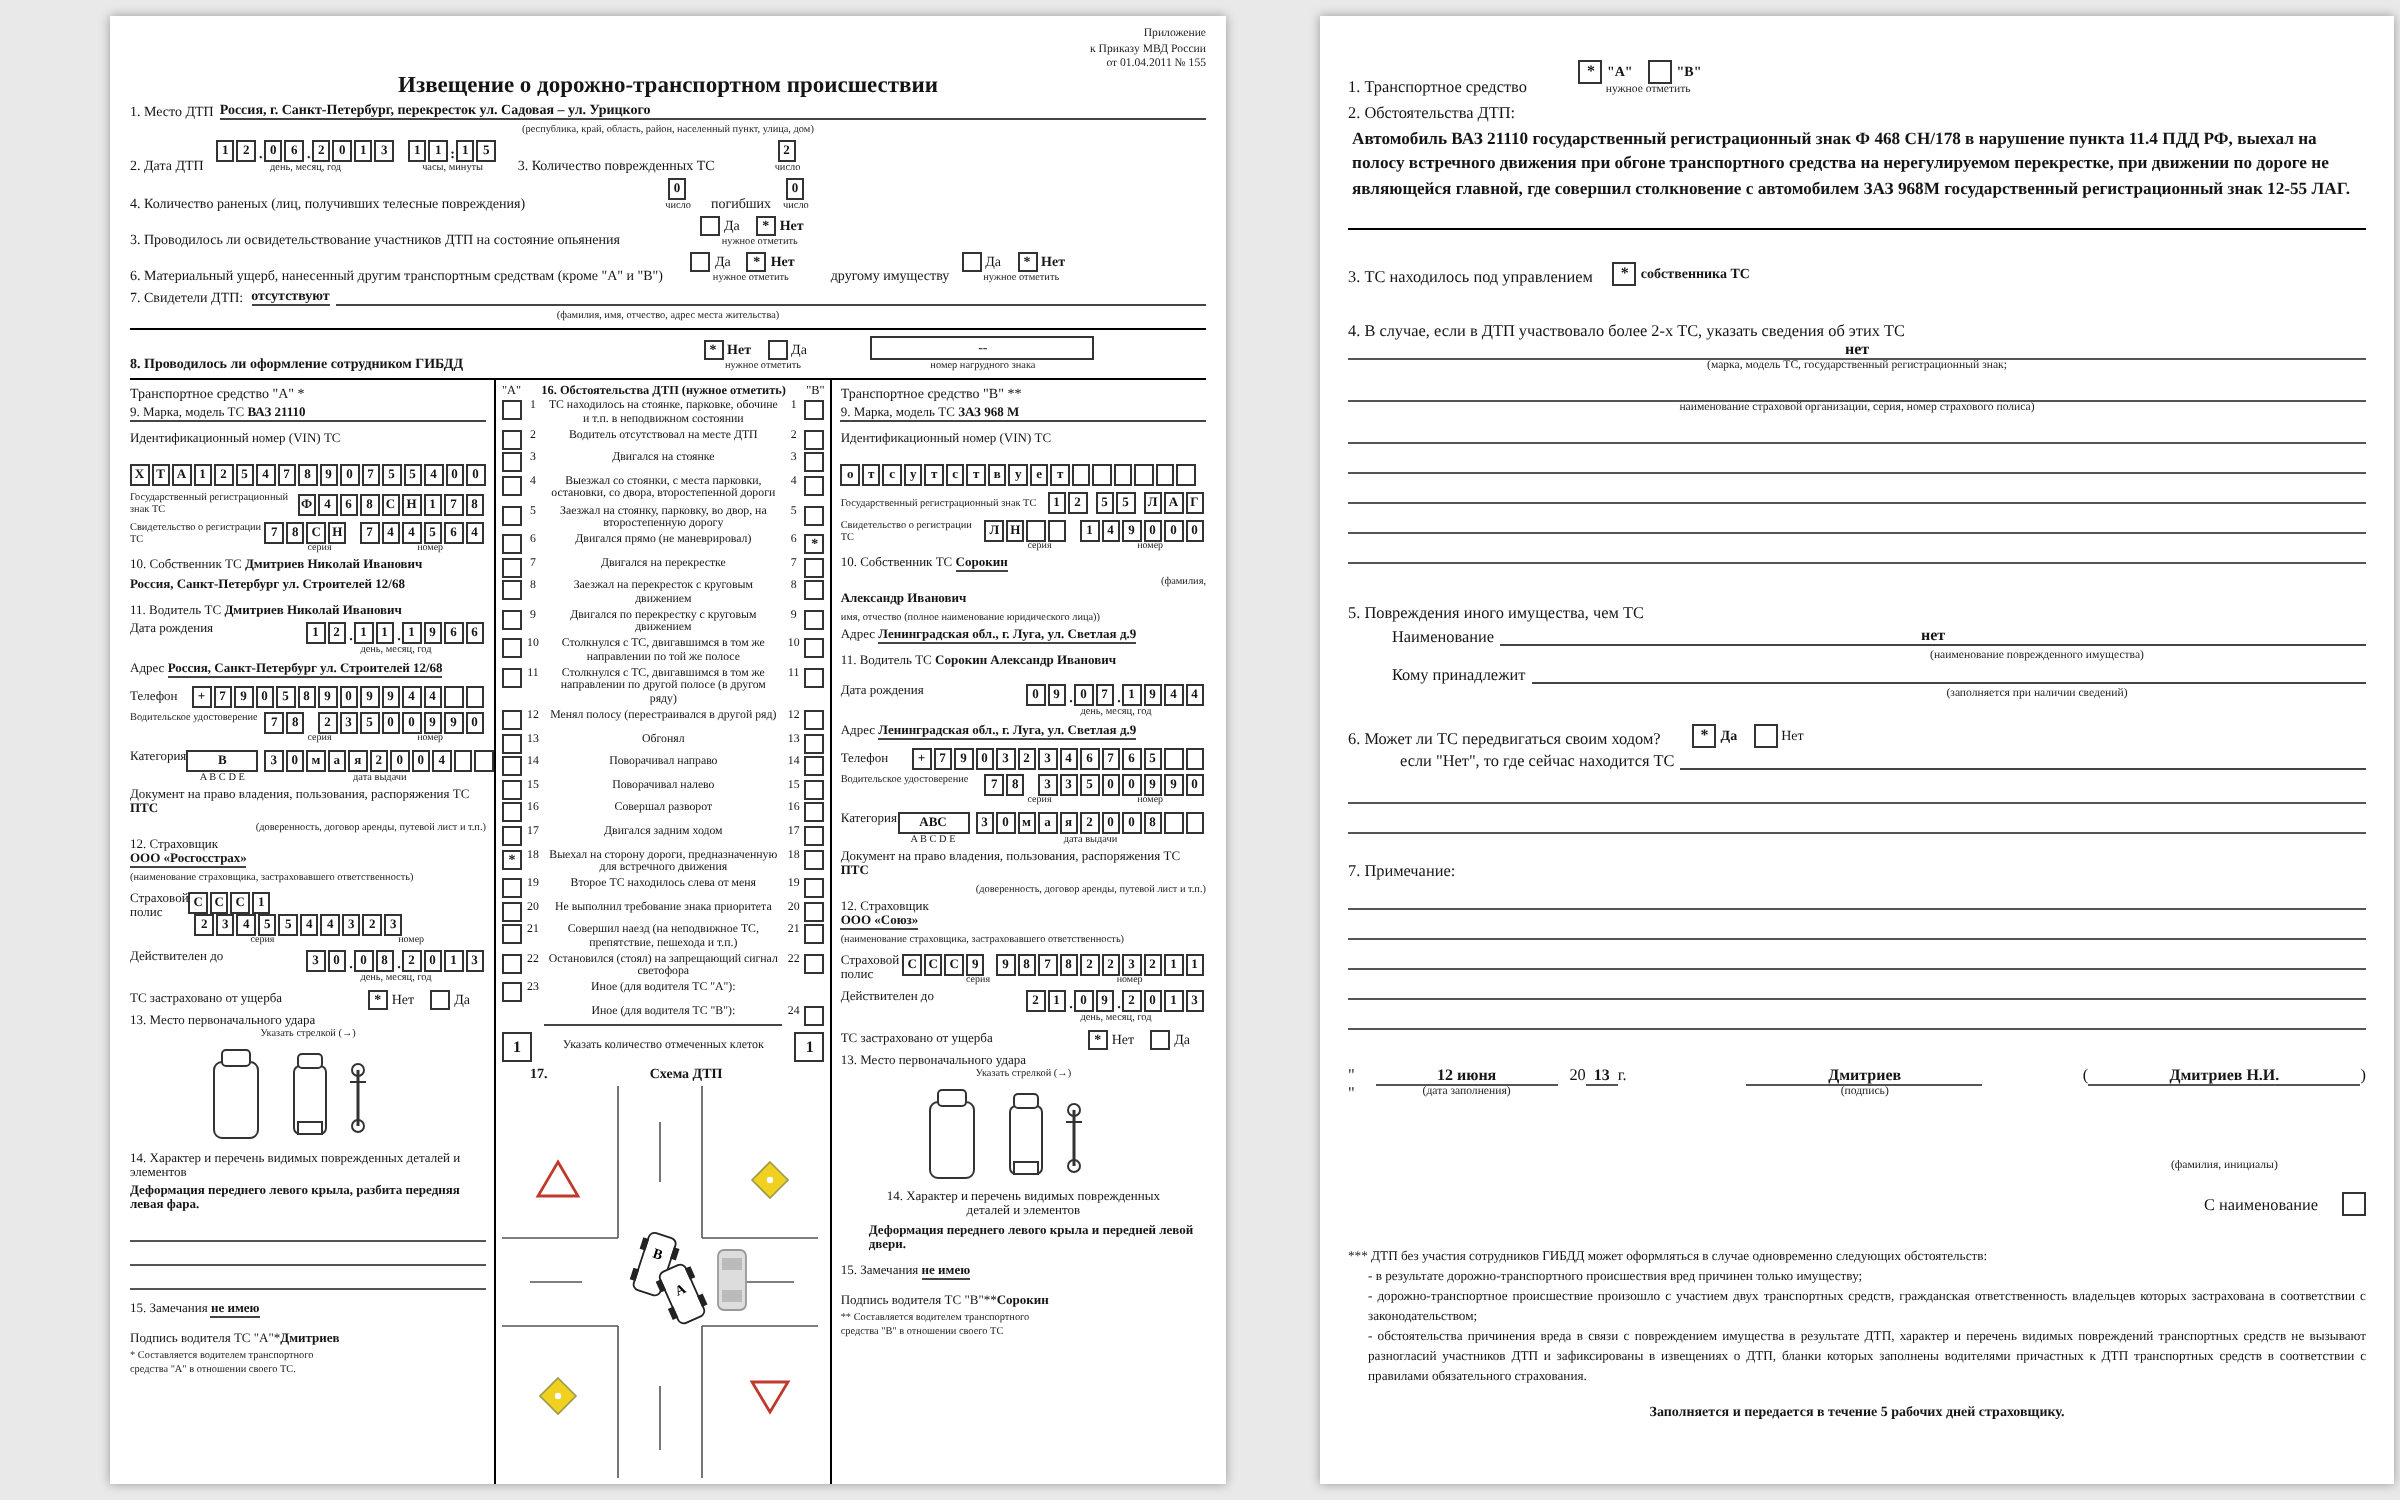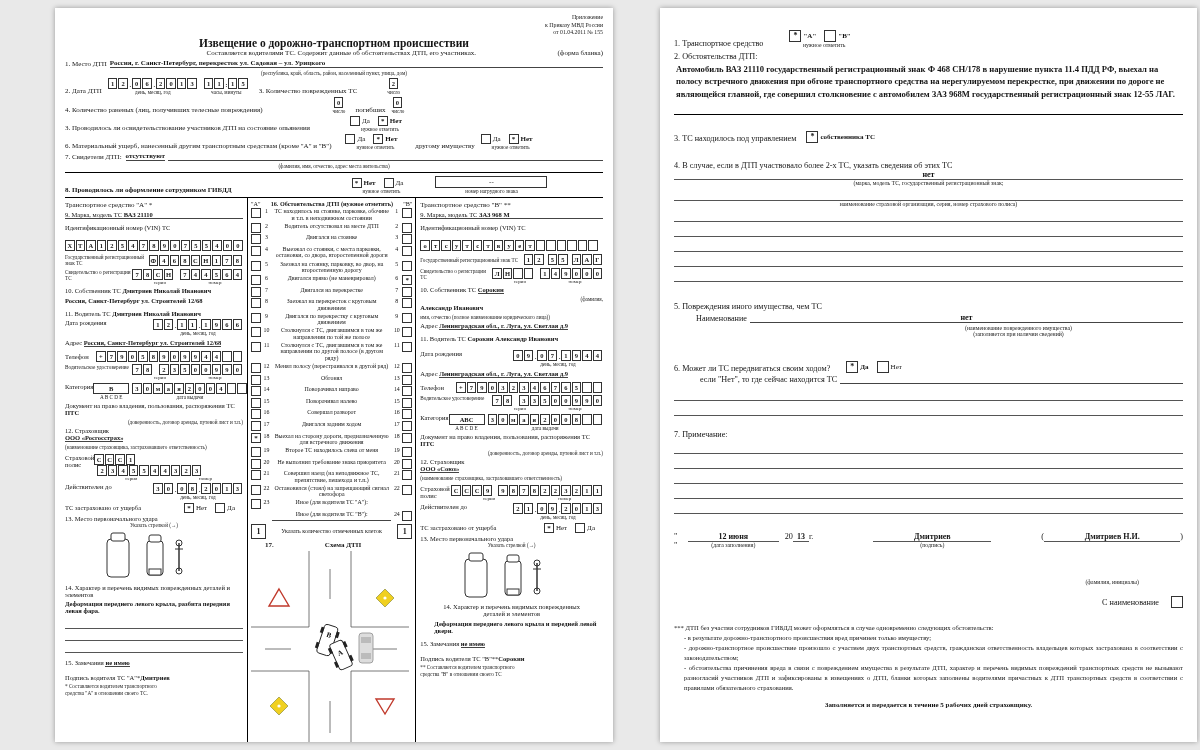--- a/index.html
+++ b/index.html
@@ -62,25 +62,20 @@
 </head>
 <body>
 
 <div class="page p1">
   <div class="right cap" style="font-size:5.8px;line-height:1.3;">
     <div>Приложение</div>
     <div>к Приказу МВД России</div>
     <div>от 01.04.2011 № 155</div>
   </div>
   <div class="center b" style="font-size:11.5px;">Извещение о дорожно-транспортном происшествии</div>
-  <div class="row" style="align-items:flex-start;margin-top:0;">
-    <span style="width:60px;"></span>
-    <span class="center" style="flex:1;font-size:7px;">Составляется водителями ТС. Содержит данные об обстоятельствах ДТП, его участниках.</span>
-    <span class="lbl">(форма бланка)</span>
-  </div>
 
   <div class="row">
     <span class="lbl">1. Место ДТП</span>
     <span class="fill val">Россия,  г. Санкт-Петербург, перекресток ул. Садовая – ул. Урицкого</span>
   </div>
   <div class="center cap">(республика, край, область, район, населенный пункт, улица, дом)</div>
 
   <div class="row">
     <span class="lbl">2. Дата ДТП</span>
     <span class="grp">
@@ -947,23 +942,27 @@
   <div class="p2line"></div>
   <div class="p2line"></div>
   <div class="p2line"></div>
 
   <div class="lbl" style="margin-top:20px;">5. Повреждения иного имущества, чем ТС</div>
   <div class="row" style="margin-left:22px;">
     <span class="lbl">Наименование</span>
     <span class="fill center b" style="font-size:8px;">нет</span>
   </div>
   <div class="center cap" style="margin-left:180px;">(наименование поврежденного имущества)</div>
+  <div class="row" style="margin-left:22px;">
+    <span class="lbl">Кому принадлежит</span>
+    <span class="fill"></span>
+  </div>
   <div class="center cap" style="margin-left:180px;">(заполняется при наличии сведений)</div>
 
-  <div class="row" style="margin-top:24px;">
+  <div class="row" style="margin-top:12px;">
     <span class="lbl">6. Может ли ТС передвигаться своим ходом?</span>
     <span class="pair" style="margin-left:16px;">
       <span class="cb">*</span>
         <span class="cblbl b">Да</span>
       <span class="cb"></span>
         <span class="cblbl">Нет</span>
     </span>
   </div>
   <div class="row" style="margin-left:26px;">
     <span class="lbl">если "Нет", то где сейчас находится ТС</span>

